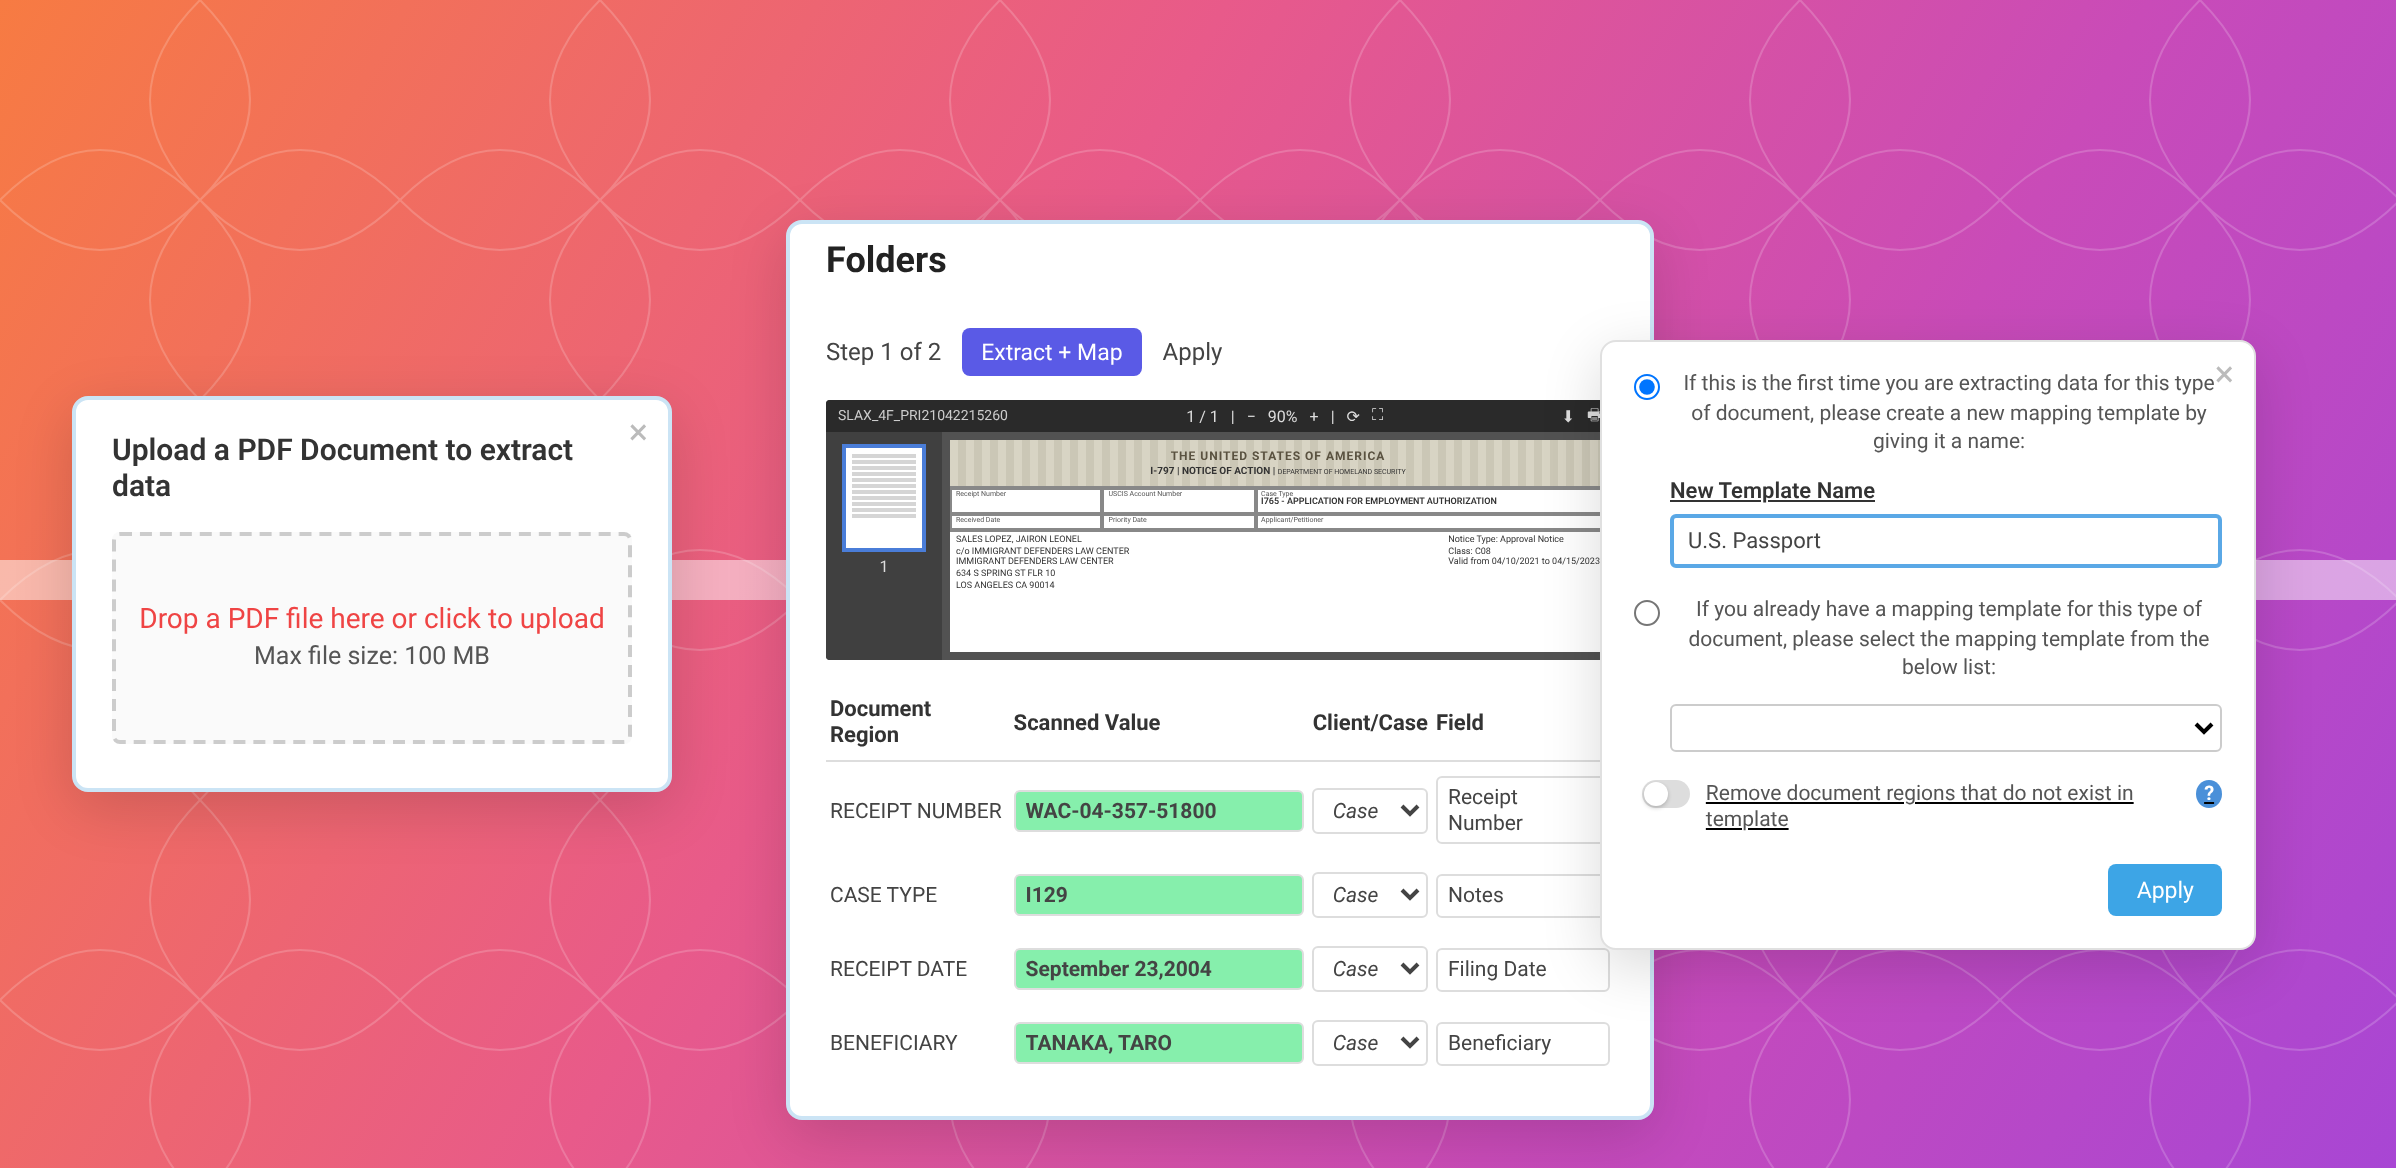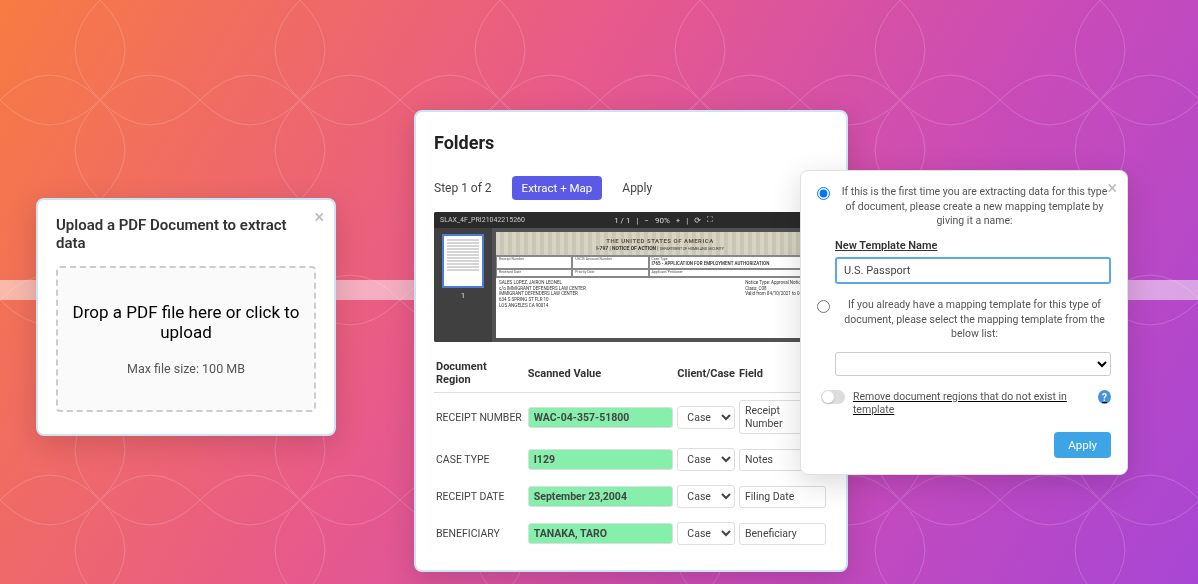--- a/index.html
+++ b/index.html
@@ -24,26 +24,26 @@
   position: absolute; right: 10px; top: 8px; color: #bbb; font-size: 18px;
   cursor: pointer; line-height: 1; background: none; border: none;
 }
 
 .upload-panel { left: 36px; top: 198px; width: 300px; padding: 16px 18px 22px; border: 2px solid #cbe4f5; }
 .upload-panel h3 { font-size: 15px; font-weight: 600; color: #333; margin-bottom: 14px; }
 .dropzone {
   border: 2px dashed #ccc; border-radius: 4px; padding: 34px 10px; text-align: center;
   background: #fafafa;
 }
-.dropzone .line1 { font-size: 17px; color: #000000; margin-bottom: 19px; }
+.dropzone .line1 { font-size: 14px; color: #ef4444; margin-bottom: 3px; }
 .dropzone .line2 { font-size: 12.5px; color: #555; }
 
-.folders-panel { left: 414px; top: 110px; width: 434px; padding: 20px 18px 18px; border: 2px solid #cbe4f5; }
+.folders-panel { left: 393px; top: 110px; width: 434px; padding: 8px 18px 18px; border: 2px solid #cbe4f5; }
 .folders-panel h2 { font-size: 18px; font-weight: 700; color: #222; margin-bottom: 10px; }
-.step-row { display: flex; align-items: center; gap: 20px; margin-bottom: 12px; font-size: 12px; margin-top: 23px; }
+.step-row { display: flex; align-items: center; gap: 10px; margin-bottom: 12px; font-size: 12px; margin-top: 23px; }
 .step-label { color: #444; }
 .btn-primary {
   background: #5a5ae6; color: #fff; border: none; border-radius: 4px;
   padding: 5px 10px; font-size: 11.5px; cursor: pointer;
 }
 .btn-link { color: #444; font-size: 12px; cursor: pointer; }
 .pdf-viewer {
   background: #3a3a3a; border-radius: 2px; overflow: hidden; margin-bottom: 14px;
   height: 130px; display: flex; flex-direction: column;
 }
@@ -89,21 +89,21 @@
   text-align: left; font-weight: 700; color: #333; border-bottom: 1px solid #ddd;
   padding: 4px 2px 6px; font-size: 11px;
 }
 .data-table td { padding: 7px 2px; color: #444; font-size: 10.5px; vertical-align: middle; }
 .cell-input {
   width: 100%; padding: 3px 5px; font-size: 10.5px; border: 1px solid #ddd; border-radius: 3px;
   color: #444; background: #86efac; font-weight: bold;
 }
 .cell-select {
   width: 100%; padding: 3px 5px; font-size: 10.5px; border: 1px solid #ddd; border-radius: 3px;
-  color: #444; background: #fff;
+  color: #444; background: #fff; font-style: italic;
 }
 .cell-text { padding: 3px 5px; border: 1px solid #ddd; border-radius: 3px; min-height: 22px; display: flex; align-items: center; }
 
 .mapping-panel { left: 800px; top: 170px; width: 328px; padding: 14px 16px 16px; border: 1px solid #e0e0e0; }
 .mapping-panel h3 { font-size: 14px; font-weight: 700; color: #333; margin-bottom: 14px; }
 .radio-row { display: flex; gap: 8px; margin-bottom: 10px; align-items: flex-start; }
 .radio-row input[type=radio] { margin-top: 2px; flex-shrink: 0; }
 .radio-row .rtxt { font-size: 10.5px; color: #555; line-height: 1.4; text-align: center; }
 .sub-label { font-size: 11px; font-weight: 600; color: #333; margin: 4px 0 5px 18px; text-decoration: underline; }
 .template-input {

